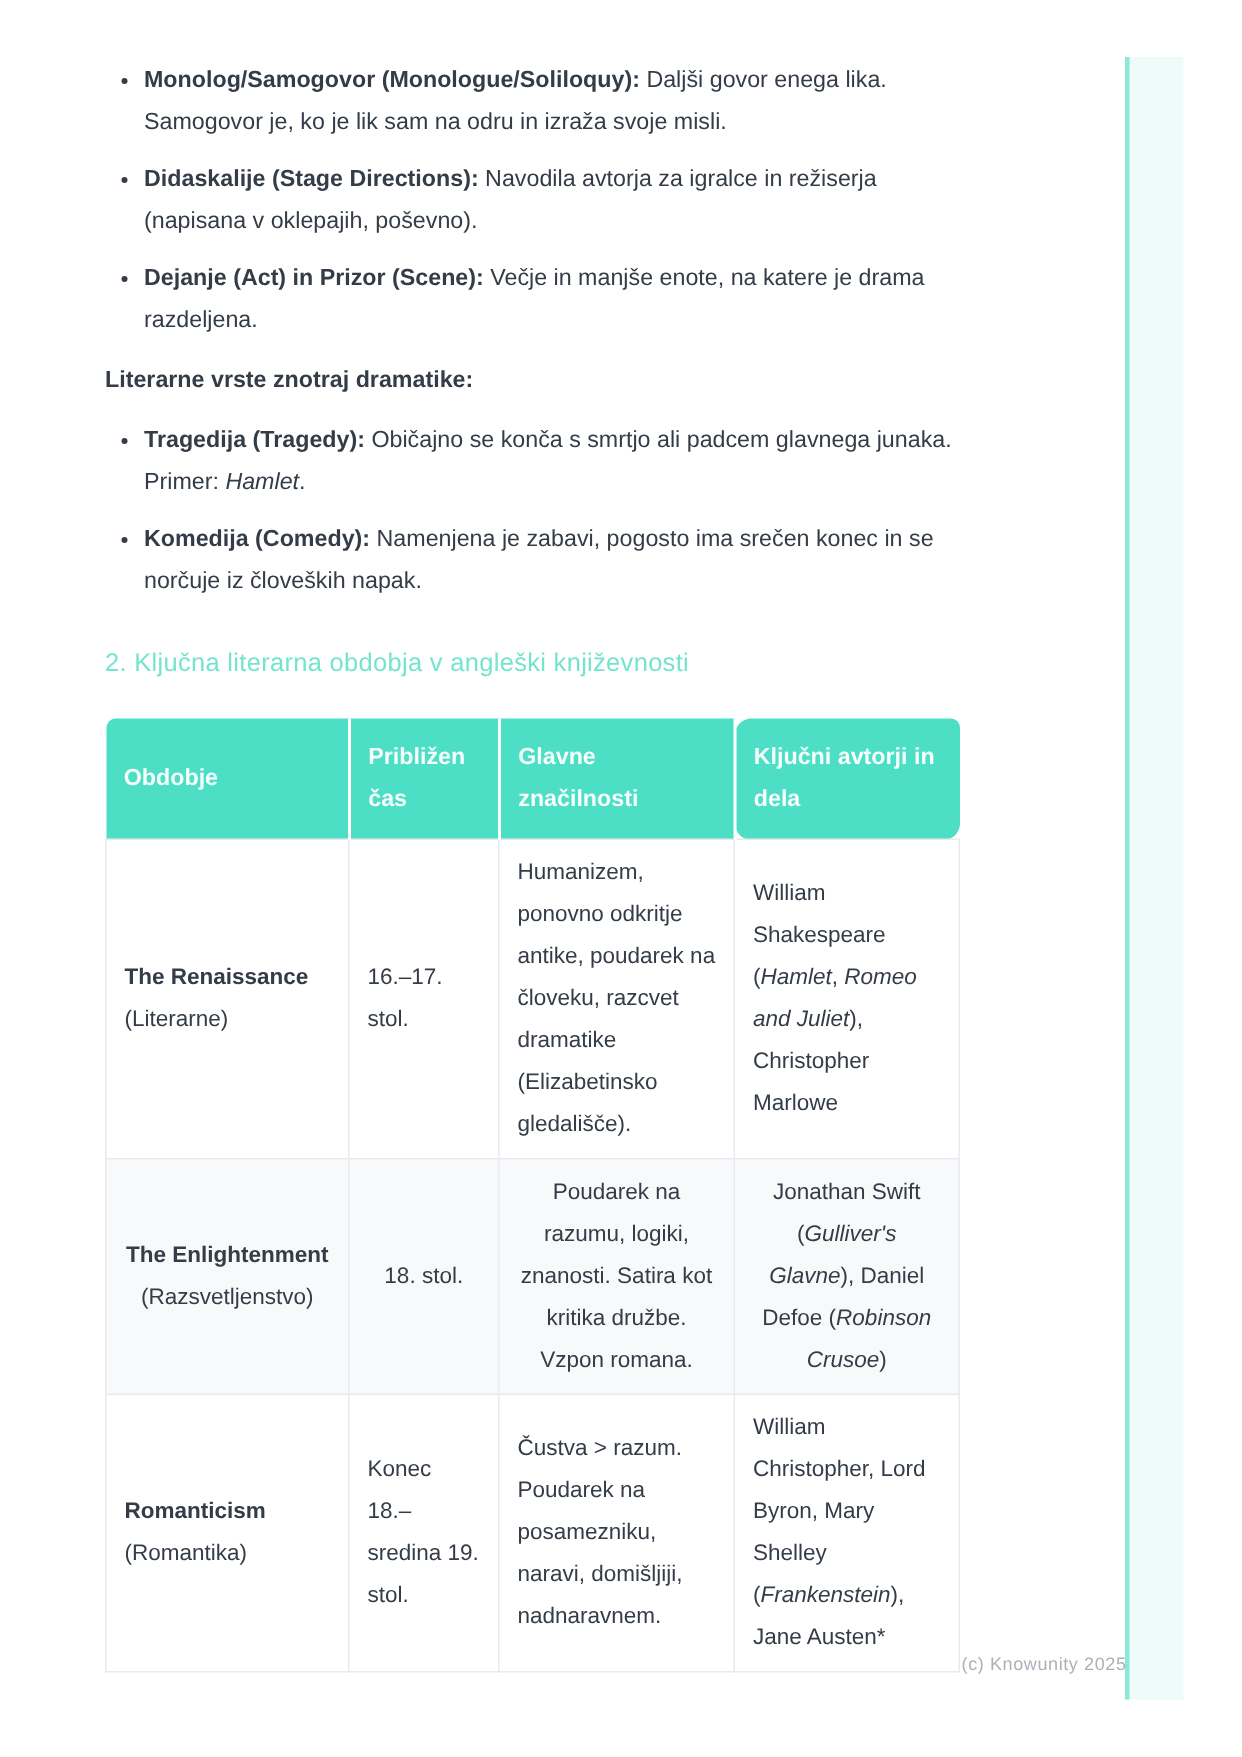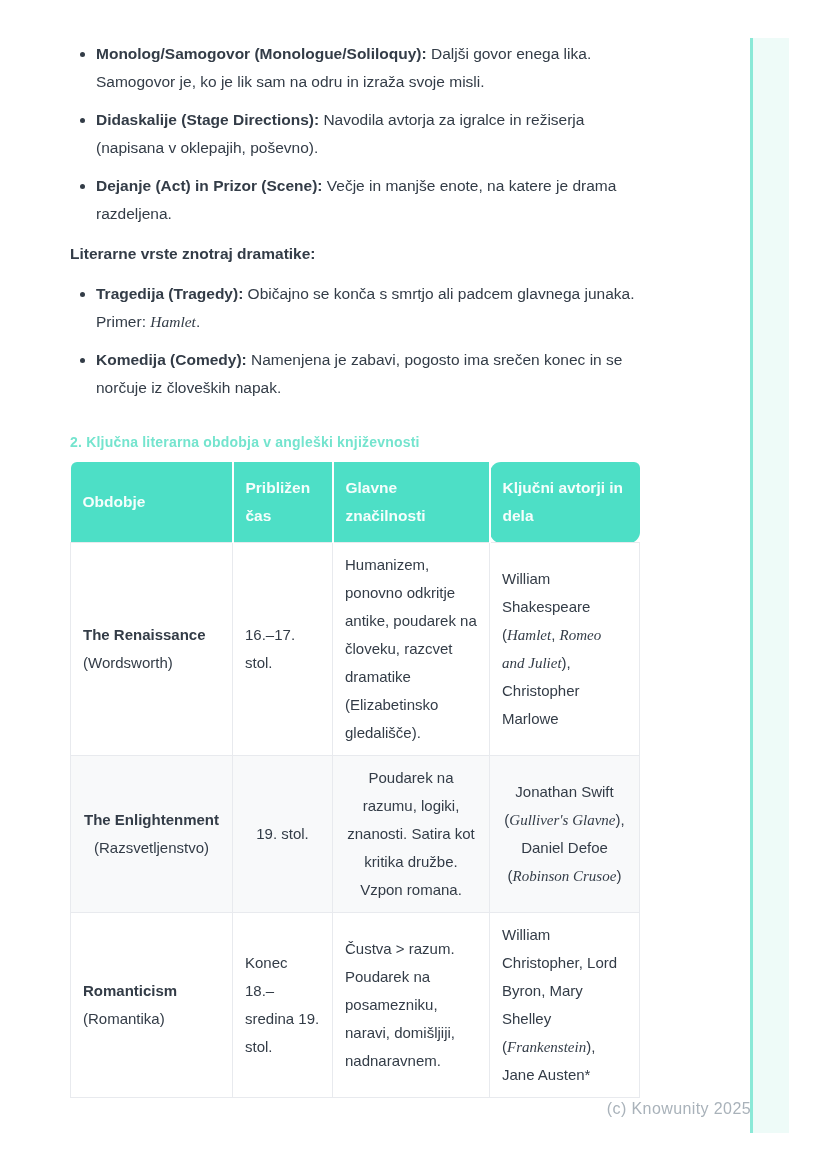--- a/index.html
+++ b/index.html
@@ -21,26 +21,26 @@
   }
   .viewport{position:relative;width:804px;height:1171px;overflow:hidden;background:#fff;}
   .content{
     position:absolute;top:0;left:70px;width:569px;padding-top:40px;
     font-size:15.5px;line-height:28px;
   }
   ul.bullets{list-style:disc;padding-left:26px;margin:0 0 12px 0;}
   ul.bullets li{margin-bottom:10px;}
   ul.bullets li:last-child{margin-bottom:0;}
   strong{font-weight:700;}
-  em{font-style:italic;font-family:Liberation Serif, serif;}
+  em{font-style:italic;}
   p.para{margin:12px 0;font-weight:bold;}
   h2.section{
     color:var(--heading);
-    font-size:14px;line-height:28px;font-weight:700;
-    margin:26px 0 6px 0;letter-spacing:.2px;
+    font-size:17px;line-height:28px;font-weight:400;
+    margin:26px 0 23px 0;letter-spacing:.2px;
   }
   table.periods{
     border-collapse:collapse;table-layout:fixed;width:569px;
     font-size:15px;line-height:28px;
   }
   table.periods col.c1{width:162px;}
   table.periods col.c2{width:100px;}
   table.periods col.c3{width:157px;}
   table.periods col.c4{width:150px;}
   table.periods thead th{
@@ -57,21 +57,21 @@
     padding:8px 12px;vertical-align:middle;background:#fff;
   }
   table.periods tbody tr.alt td{background:var(--table-alt-row);text-align:center;}
   .margin-panel{
     position:absolute;left:750px;top:38px;width:39px;height:1095px;
     background:var(--margin-panel);
     border-left:3px solid var(--margin-line);
   }
   .watermark{
     position:absolute;top:1102px;right:53px;z-index:5;
-    font-size:16px;line-height:14px;color:var(--watermark);
+    font-size:12px;line-height:14px;color:var(--watermark);
     letter-spacing:.4px;white-space:nowrap;
   }
 </style>
 </head>
 <body>
 
 <div class="viewport">
   <div class="margin-panel"></div>
 
   <div class="content">
@@ -101,28 +101,28 @@
       <thead>
         <tr id="periods-table-head">
             <th>Obdobje</th>
             <th>Približen čas</th>
             <th>Glavne značilnosti</th>
             <th>Ključni avtorji in dela</th>
           </tr>
       </thead>
       <tbody id="periods-table-body">
           <tr>
-            <td><strong>The Renaissance</strong><span> (Wordsworth)</span></td>
+            <td><strong>The Renaissance</strong><span> (Literarne)</span></td>
             <td><span>16.–17. stol.</span></td>
             <td><span>Humanizem, ponovno odkritje antike, poudarek na človeku, razcvet dramatike (Elizabetinsko gledališče).</span></td>
             <td><span>William Shakespeare (</span><em>Hamlet</em><span>, </span><em>Romeo and Juliet</em><span>), Christopher Marlowe</span></td>
           </tr>
           <tr class="alt">
             <td><strong>The Enlightenment</strong><span> (Razsvetljenstvo)</span></td>
-            <td><span>19. stol.</span></td>
+            <td><span>18. stol.</span></td>
             <td><span>Poudarek na razumu, logiki, znanosti. Satira kot kritika družbe. Vzpon romana.</span></td>
             <td><span>Jonathan Swift (</span><em>Gulliver's Glavne</em><span>), Daniel Defoe (</span><em>Robinson Crusoe</em><span>)</span></td>
           </tr>
           <tr>
             <td><strong>Romanticism</strong><span> (Romantika)</span></td>
             <td><span>Konec 18.– sredina 19. stol.</span></td>
             <td><span>Čustva &gt; razum. Poudarek na posamezniku, naravi, domišljiji, nadnaravnem.</span></td>
             <td><span>William Christopher, Lord Byron, Mary Shelley (</span><em>Frankenstein</em><span>), Jane Austen*</span></td>
           </tr>
         </tbody>

